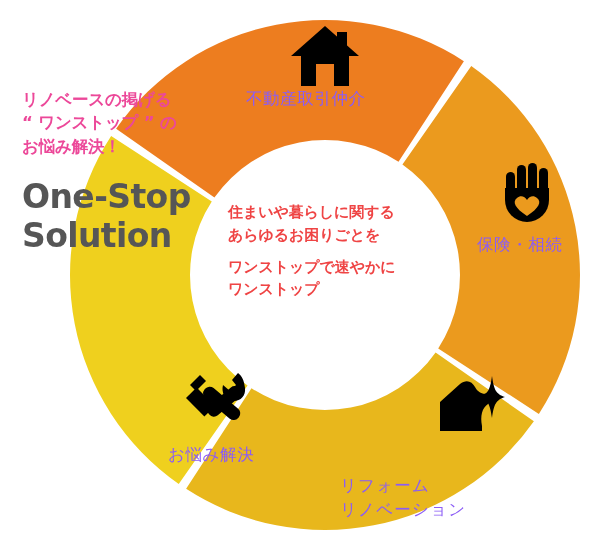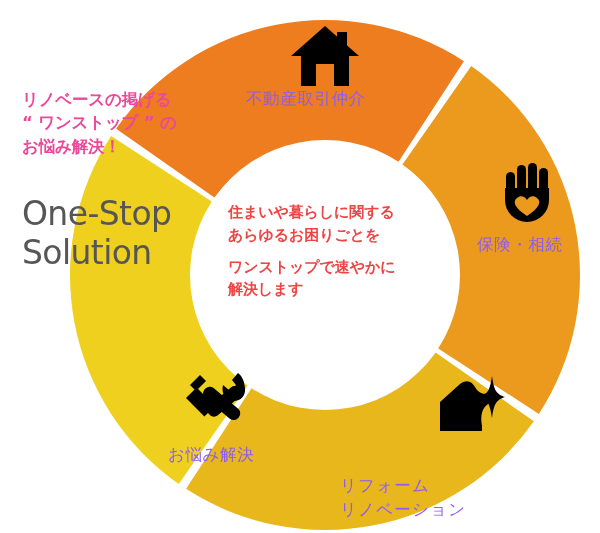--- a/index.html
+++ b/index.html
@@ -38,24 +38,24 @@
   }
   .lead-line {
     color: #ec4899;
     font-size: 16.5px;
     font-weight: bold;
     line-height: 1.42;
     letter-spacing: -0.2px;
     white-space: nowrap;
   }
   .brand {
-    margin-top: 37px;
+    margin-top: 20px;
     color: #565656;
     font-size: 33px;
-    font-weight: normal;
+    font-weight: bold;
     line-height: 1.18;
     letter-spacing: -0.6px;
   }
 
   
   .center-block {
     position: absolute;
     left: 228px;
     top: 201px;
     width: 220px;
@@ -173,16 +173,16 @@
       <div>One-Stop</div>
       <div>Solution</div>
     </div>
   </div>
 
   <div class="center-block">
     <div class="center-line">住まいや暮らしに関する</div>
     <div class="center-line">あらゆるお困りごとを</div>
     <div class="center-gap"></div>
     <div class="center-line">ワンストップで速やかに</div>
-    <div class="center-line">解決します</div>
+    <div class="center-line">ワンストップ</div>
   </div>
 
 </div>
 
 </body></html>

